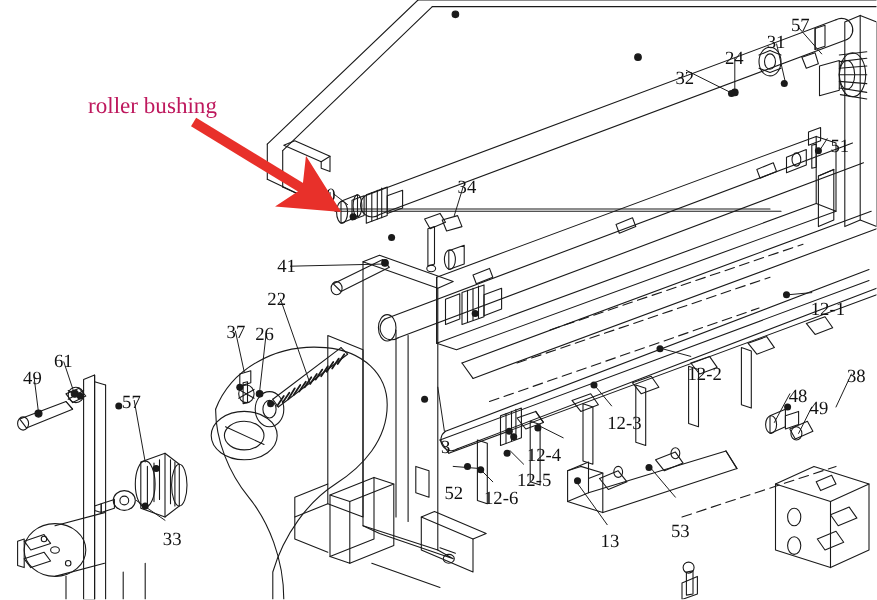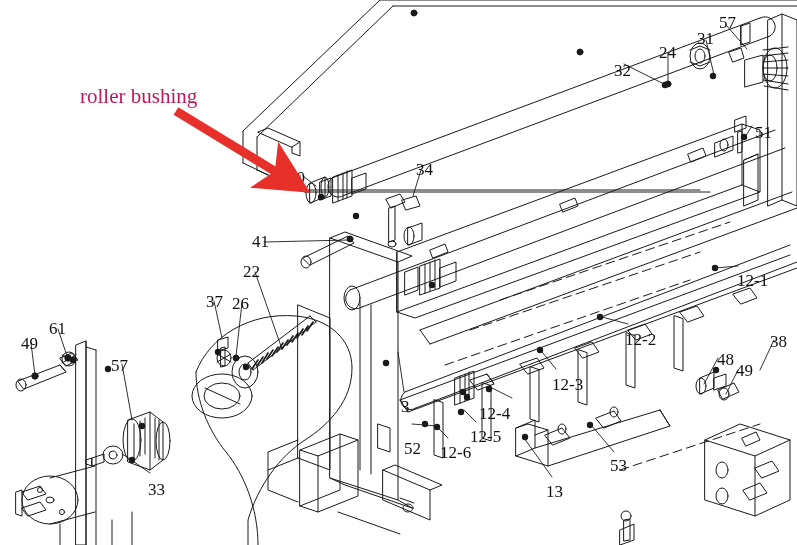--- a/index.html
+++ b/index.html
@@ -399,21 +399,21 @@
     <span class="callout" style="left:243px;top:263px">22</span>
     <span class="callout" style="left:232px;top:295px">26</span>
     <span class="callout" style="left:206px;top:293px">37</span>
     <span class="callout" style="left:21px;top:335px">49</span>
     <span class="callout" style="left:49px;top:320px">61</span>
     <span class="callout" style="left:111px;top:357px">57</span>
     <span class="callout" style="left:148px;top:481px">33</span>
     <span class="callout" style="left:401px;top:398px">3</span>
     <span class="callout" style="left:404px;top:440px">52</span>
     <span class="callout" style="left:546px;top:483px">13</span>
-    <span class="callout" style="left:610px;top:457px">53</span>
+    <span class="callout" style="left:610px;top:474px">53</span>
     <span class="callout" style="left:770px;top:333px">38</span>
     <span class="callout" style="left:717px;top:351px">48</span>
     <span class="callout" style="left:736px;top:362px">49</span>
     <span class="callout" style="left:737px;top:272px">12-1</span>
     <span class="callout" style="left:625px;top:331px">12-2</span>
     <span class="callout" style="left:552px;top:376px">12-3</span>
     <span class="callout" style="left:479px;top:405px">12-4</span>
     <span class="callout" style="left:470px;top:428px">12-5</span>
     <span class="callout" style="left:440px;top:444px">12-6</span>
   </div>

